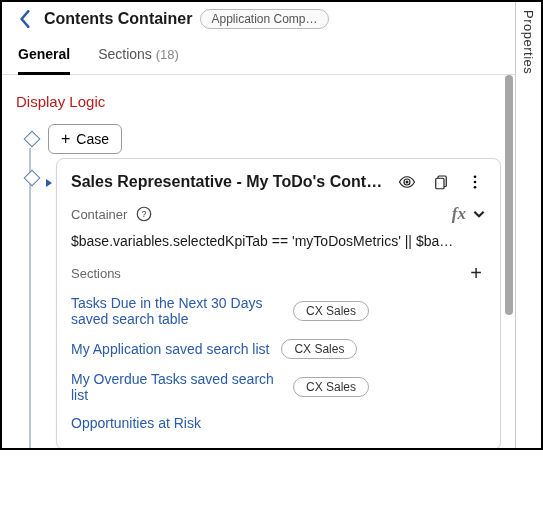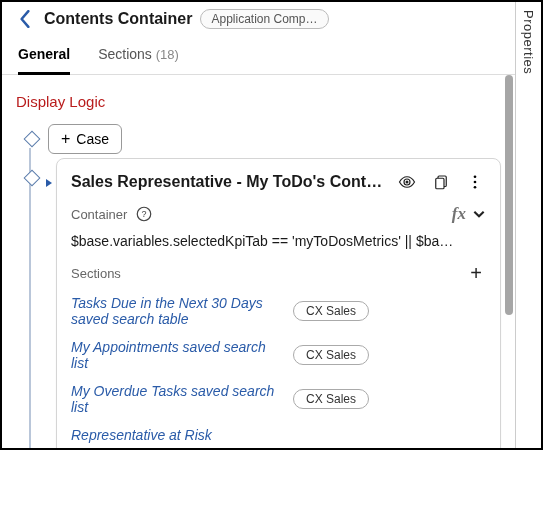--- a/index.html
+++ b/index.html
@@ -35,21 +35,21 @@
   .icon-btn svg { width:18px; height:18px; }
   .row2 { display:flex; align-items:center; gap:6px; margin-top:10px; color:#666; font-size:13px;}
   .row2 .spacer { flex:1; }
   .fx { font-style: italic; font-family: "Times New Roman", serif; font-size:17px; font-weight:600; color:#737373; }
   .expr { margin-top:8px; font-size:14px; color:#1a1a1a; white-space:nowrap; overflow:hidden; text-overflow:ellipsis;}
   .sections-head { display:flex; align-items:center; margin-top:14px; color:#666; font-size:13px;}
   .sections-head .spacer { flex:1; }
   .add-plus { font-size:20px; line-height:1; cursor:pointer; color:#222; padding:0 4px;}
   .sec-list { margin-top:6px; }
   .sec-row { display:flex; align-items:center; padding:6px 0; font-size:14px; gap:12px;}
-  .sec-name { color: #2a5ba8; max-width: 210px; font-style: italic; }
+  .sec-name { color: #2a5ba8; max-width: 210px; }
   .sec-name.link { text-decoration: underline; cursor:pointer;}
   .pill { border:1px solid #aaa; border-radius: 14px; font-size:12px; padding:2px 12px; color:#333; background:#fff; }
   .sec-actions { margin-left:auto; display:flex; align-items:center; gap:4px;}
   .chev-box { border: 2px solid #c0392b; border-radius:6px; display:flex; padding:2px 4px; gap:2px;}
   
   .rail { width: 26px; border-left: 1px solid #ccc; display:flex; flex-direction:column; align-items:center; padding-top:8px; background:#fff;}
   .rail-label { writing-mode: vertical-rl; font-size: 13px; color:#333; letter-spacing: .5px;}
   
   .fake-scroll { position:absolute; right:2px; top:0; bottom:0; width:8px; }
   .fake-thumb { position:absolute; right:0; top:0; height:240px; width:8px; background: rgba(0,0,0,.35); border-radius:4px; }
@@ -155,31 +155,31 @@
               </div>
 
               <div class="sec-list">
 
                 <div class="sec-row">
                   <span class="sec-name">Tasks Due in the Next 30 Days saved search table</span>
                   <span class="pill">CX Sales</span>
                 </div>
 
                 <div class="sec-row">
-                  <span class="sec-name">My Appointments saved search list</span>
+                  <span class="sec-name">My Application saved search list</span>
                   <span class="pill">CX Sales</span>
                 </div>
 
                 <div class="sec-row">
                   <span class="sec-name">My Overdue Tasks saved search list</span>
                   <span class="pill">CX Sales</span>
                 </div>
 
                 <div class="sec-row">
-                  <span class="sec-name">Representative at Risk</span>
+                  <span class="sec-name">Opportunities at Risk</span>
                 </div>
 
 
               </div>
             </div>
           </div>
         </div>
       </div>
 
       <div class="fake-scroll">

